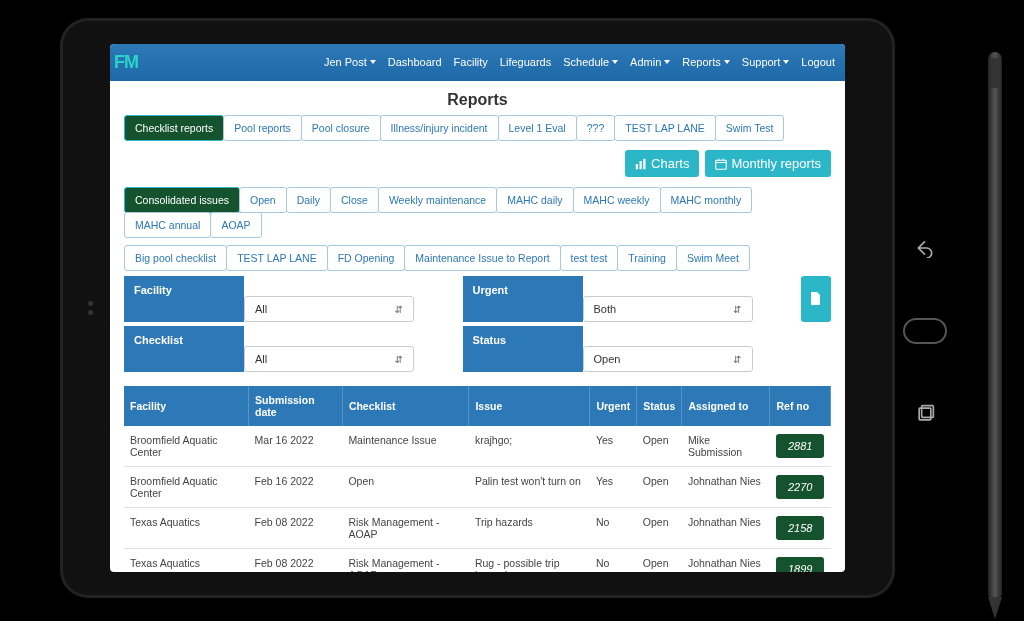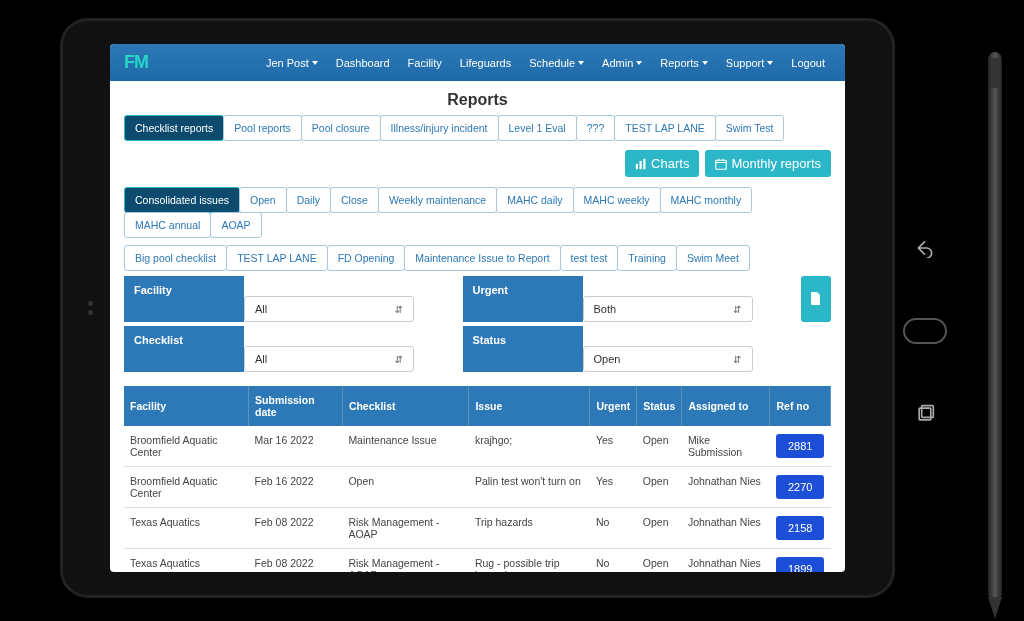--- a/index.html
+++ b/index.html
@@ -77,23 +77,22 @@
     border-left:7px solid transparent;
     border-right:7px solid transparent;
     border-top:22px solid #333;
   }
   .stylus .cap { position:absolute; top:6px; left:2px; right:2px; height:30px; background:#333; border-radius:4px;}
   
   .navbar {
     background: linear-gradient(#2d78b6,#1e6aa8);
     color: #fff;
     display: flex;
-    align-items: flex-end;
-    padding: 8px 14px;
-    gap: 6px;
+    align-items: flex-start;
+    padding: 8px 4px;
     font-size: 11px;
   }
   .logo { color: #29d4c9; font-weight: bold; font-size: 18px; letter-spacing: -1px;}
   .nav-spacer { flex: 1; }
   .nav-item { padding: 4px 6px; cursor: pointer; white-space: nowrap; display:flex; align-items:center; gap:3px;}
   .caret-down { width:0;height:0;border-left:3px solid transparent;border-right:3px solid transparent;border-top:4px solid #fff;}
   .page-title {
     text-align: center;
     font-size: 16px;
     font-weight: bold;
@@ -107,21 +106,21 @@
     border-radius: 3px;
     padding: 6px 10px;
     color: #2d78b6;
     background: #fff;
     cursor: pointer;
     margin-right: -1px;
     margin-bottom: -1px;
     font-size: 10.5px;
     white-space: nowrap;
   }
-  .tab.active { background: #0c4a6e; color: #fff; border-color:#2cb7c9;}
+  .tab.active { background: #14532d; color: #fff; border-color:#2cb7c9;}
   .action-row { display:flex; justify-content:flex-end; gap:6px; margin:10px 0;}
   .btn-teal {
     background:#2cb7c9; color:#fff; border:none; border-radius:3px;
     padding:6px 10px; font-size:13px; cursor:pointer; display:flex; align-items:center; gap:4px;
   }
   .filter-row { display:flex; gap:6px; margin-bottom:4px;}
   .filter-label {
     background:#2d78b6; color:#fff; padding:8px 10px; font-size:11px; font-weight:bold;
     width:120px;
   }
@@ -138,22 +137,22 @@
   }
   table.data { width:100%; border-collapse:collapse; margin-top:14px; font-size:10.5px;}
   table.data thead th {
     background:#2d78b6; color:#fff; text-align:left; padding:8px 6px; font-weight:bold;
     border-right:1px solid #5a94c4;
   }
   table.data tbody td {
     padding:8px 6px; border-bottom:1px solid #e0e0e0; vertical-align:top; color:#444;margin-left:24px;
   }
   .ref-btn {
-    background:#1d4ed8; color:#fff; border:none; border-radius:3px;
-    padding:6px 12px; cursor:pointer; font-size:11px;
+    background:#14532d; color:#fff; border:none; border-radius:3px;
+    padding:6px 12px; cursor:pointer; font-size:11px;font-style:italic;
   }
 </style>
 </head>
 <body>
 
 <div class="tablet">
   <div class="camera-dots">
       <span></span>
       <span></span>
     </div>

